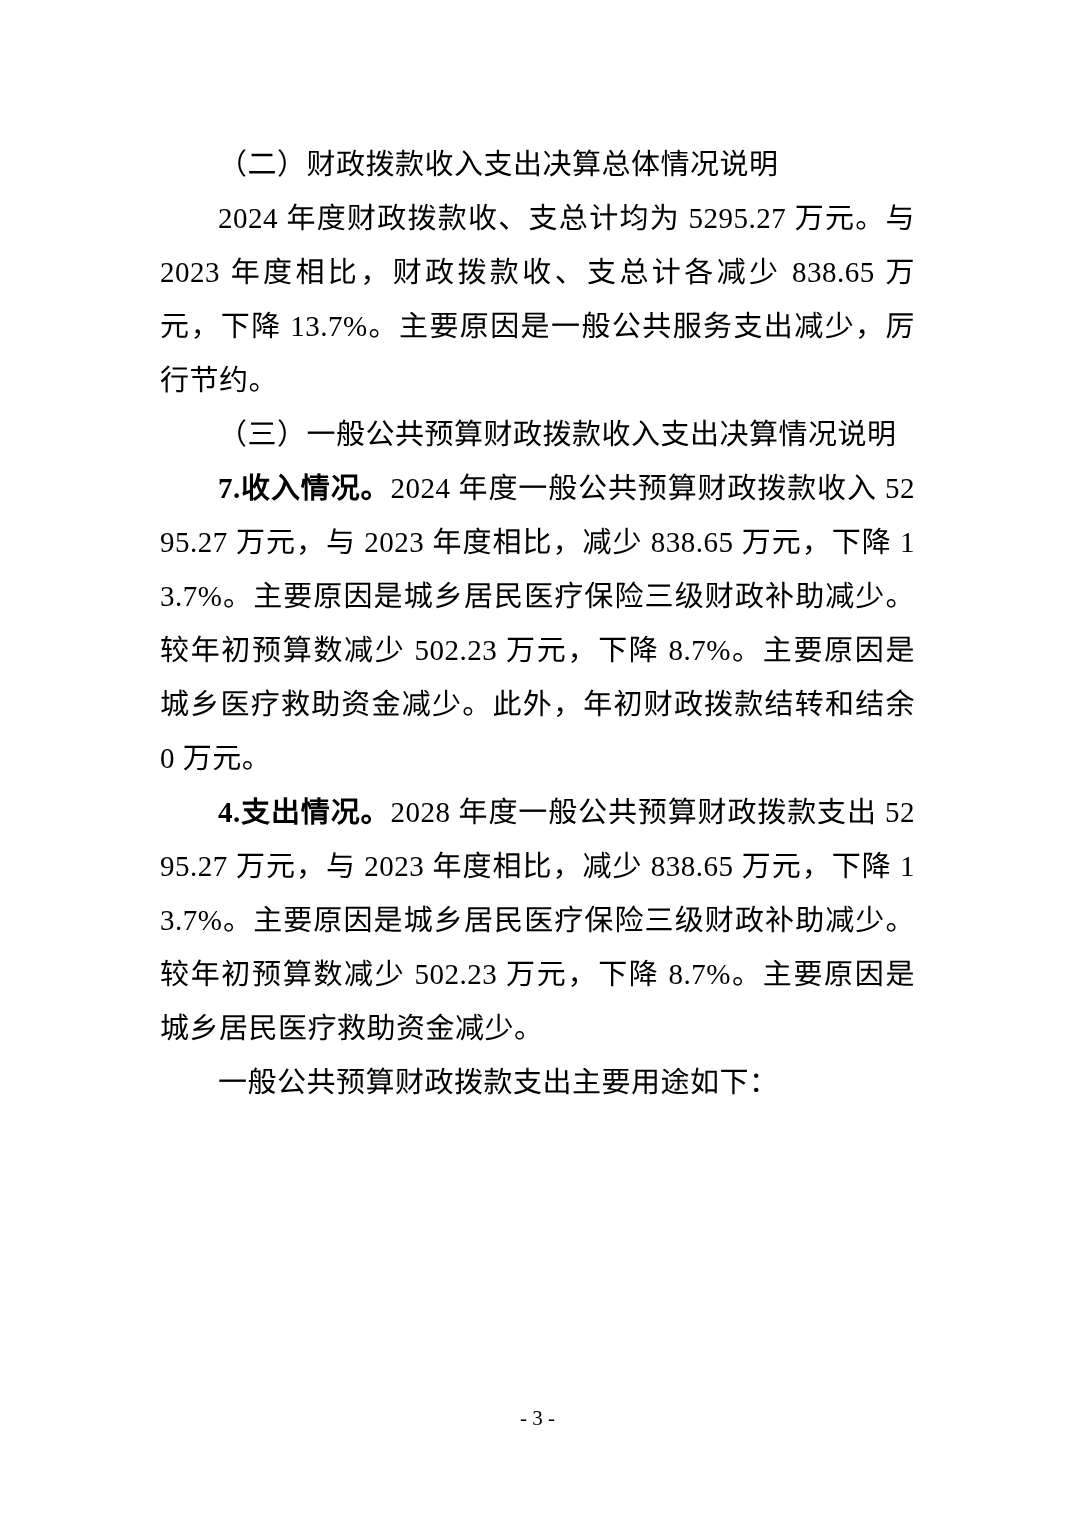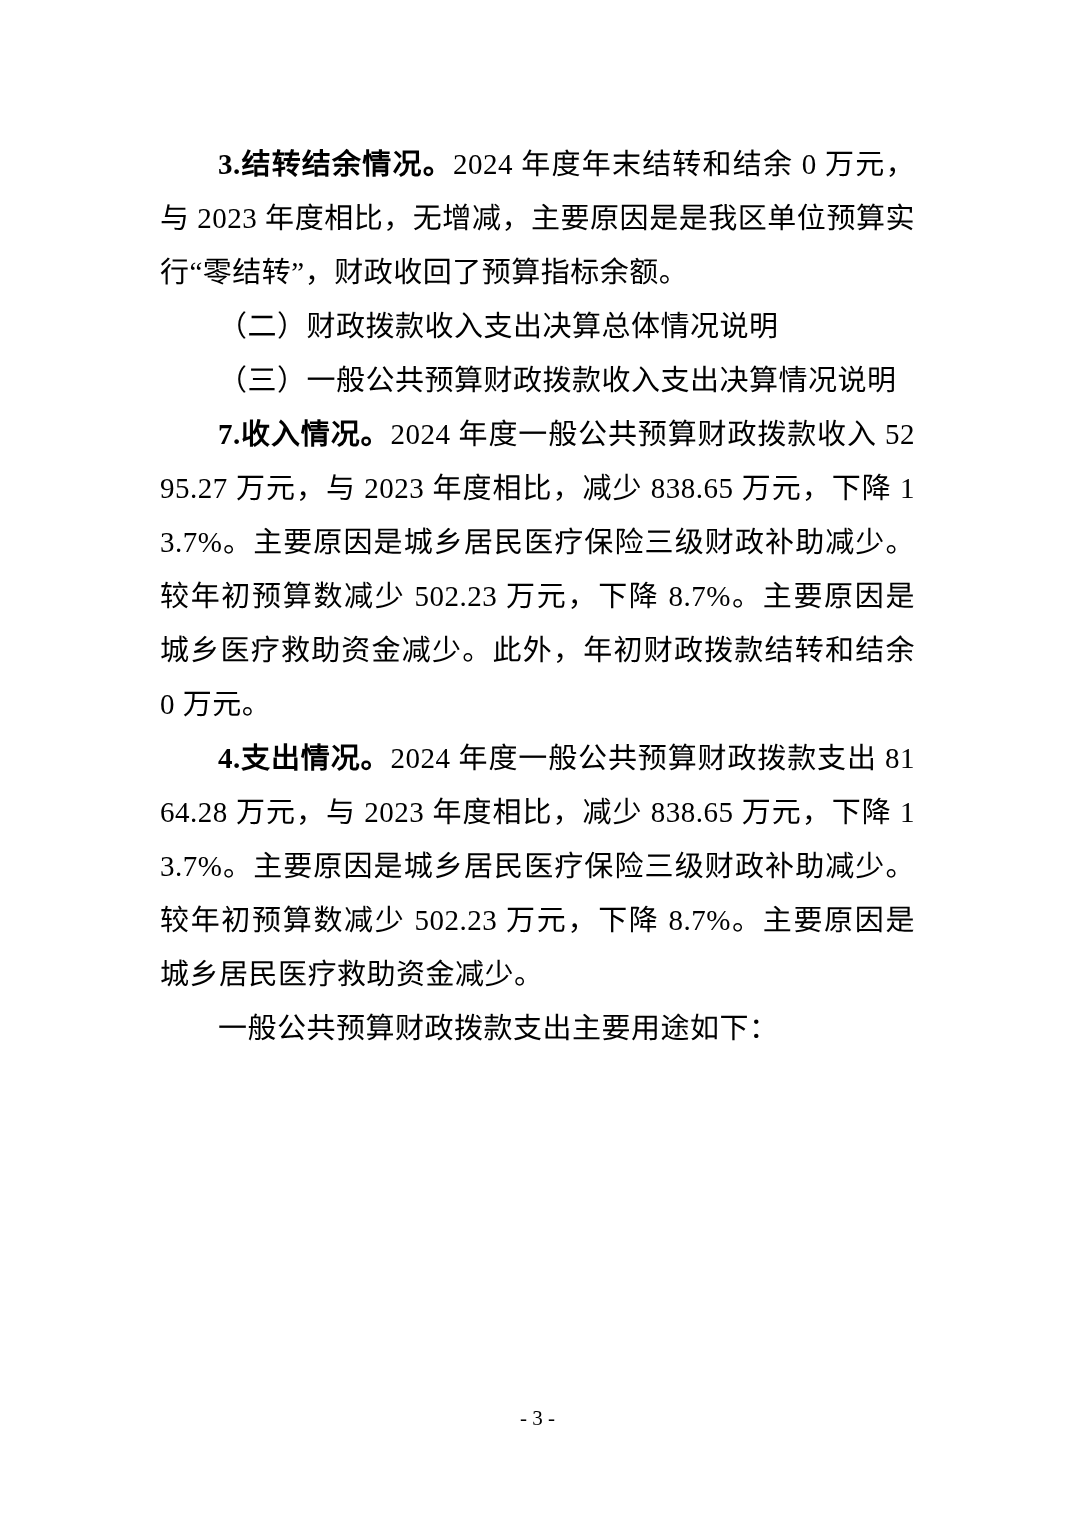--- a/index.html
+++ b/index.html
@@ -49,30 +49,30 @@
     line-height: 30px;
     color: #000000;
   }
 </style>
 </head>
 <body>
 
 <div class="page">
   <div class="content">
 
-    <p class="para"><span class="lead">3.结转结余情况。</span><span>2024 年度年末结转和结余 0 万元，与 2023 年度相比，无增减，主要原因是是我区单位预算实行“零结转”，财政收回了预算指标余额。</span></p>
 
     <p class="heading">（二）财政拨款收入支出决算总体情况说明</p>
 
+    <p class="para"><span>2024 年度财政拨款收、支总计均为 5295.27 万元。与 2023 年度相比，财政拨款收、支总计各减少 838.65 万元，下降 13.7%。主要原因是一般公共服务支出减少，厉行节约。</span></p>
 
     <p class="heading">（三）一般公共预算财政拨款收入支出决算情况说明</p>
 
     <p class="para"><span class="lead">7.收入情况。</span><span>2024 年度一般公共预算财政拨款收入 5295.27 万元，与 2023 年度相比，减少 838.65 万元，下降 13.7%。主要原因是城乡居民医疗保险三级财政补助减少。较年初预算数减少 502.23 万元，下降 8.7%。主要原因是城乡医疗救助资金减少。此外，年初财政拨款结转和结余 0 万元。</span></p>
 
-    <p class="para"><span class="lead">4.支出情况。</span><span>2024 年度一般公共预算财政拨款支出 8164.28 万元，与 2023 年度相比，减少 838.65 万元，下降 13.7%。主要原因是城乡居民医疗保险三级财政补助减少。较年初预算数减少 502.23 万元，下降 8.7%。主要原因是城乡居民医疗救助资金减少。</span></p>
+    <p class="para"><span class="lead">4.支出情况。</span><span>2028 年度一般公共预算财政拨款支出 5295.27 万元，与 2023 年度相比，减少 838.65 万元，下降 13.7%。主要原因是城乡居民医疗保险三级财政补助减少。较年初预算数减少 502.23 万元，下降 8.7%。主要原因是城乡居民医疗救助资金减少。</span></p>
 
     <p class="para"><span>一般公共预算财政拨款支出主要用途如下：</span></p>
 
 
   </div>
 
   <div class="page-footer">- 3 -</div>
 </div>
 
 </body></html>

